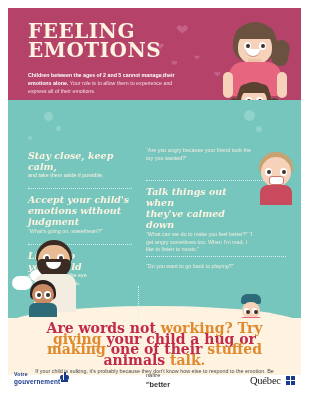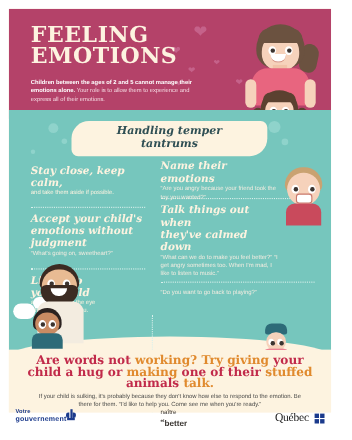--- a/index.html
+++ b/index.html
@@ -154,21 +154,21 @@
 
   
   .cta{
     position:absolute;left:0;top:310px;width:293px;height:57px;
     background:#fdf3e0;text-align:center;
   }
   .cta h2{
     margin:5px 14px 0 14px;
     font-family:"DejaVu Serif", serif;
     font-weight:bold;
-    font-size:11px;line-height:10.5px;
+    font-size:14px;line-height:10.5px;
   }
   .cta h2 .c1{color:#c12a4a;}
   .cta h2 .c2{color:#e08a2e;}
   .cta p{
     margin:3px 22px 0 22px;
     color:#4a4a48;
     font-size:5.4px;line-height:7.6px;
   }
 
   
@@ -249,39 +249,34 @@
 
     <div class="body-teal">
       <div class="bubble" style="left:36px;top:12px;width:9px;height:9px;"></div>
       <div class="bubble" style="left:48px;top:26px;width:5px;height:5px;"></div>
       <div class="bubble" style="left:236px;top:10px;width:11px;height:11px;"></div>
       <div class="bubble" style="left:248px;top:26px;width:6px;height:6px;"></div>
       <div class="bubble" style="left:20px;top:36px;width:4px;height:4px;"></div>
       <div class="teal-bottom"></div>
     </div>
 
-    <div class="banner">
-      <p class="banner-text">Handling temper
-tantrums</p>
-    </div>
 
     <div class="tips">
       <div class="vdots"></div>
       <div class="hdots" style="left:20px;top:44px;width:104px;"></div>
       <div class="hdots" style="left:138px;top:36px;width:140px;"></div>
       <div class="hdots" style="left:20px;top:100px;width:104px;"></div>
       <div class="hdots" style="left:138px;top:112px;width:140px;"></div>
 
       <div class="tip" style="left:20px;top:6px;width:108px;">
         <h3>Stay close, keep calm,</h3>
         <div class="lead">and take them aside if possible.</div>
       </div>
 
       <div class="tip" style="left:138px;top:2px;width:106px;">
-        <h3>Name their emotions</h3>
         <p>“Are you angry because your friend took the toy you wanted?”</p>
       </div>
       <div class="boy" style="right:4px;top:8px;">
         <div class="boy-hair"></div>
         <div class="boy-face">
           <div class="eye" style="left:4px;top:11px;">
               <div class="pupil"></div>
             </div>
           <div class="eye" style="left:19px;top:11px;">
               <div class="pupil"></div>

